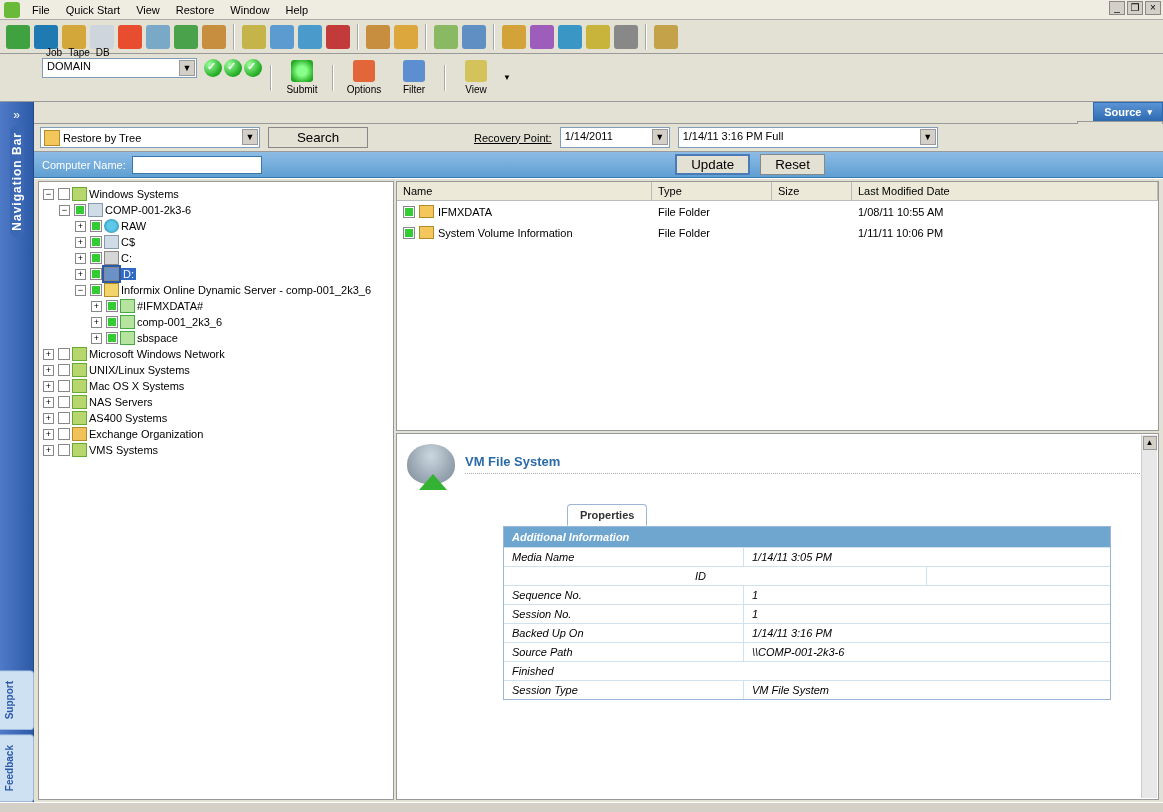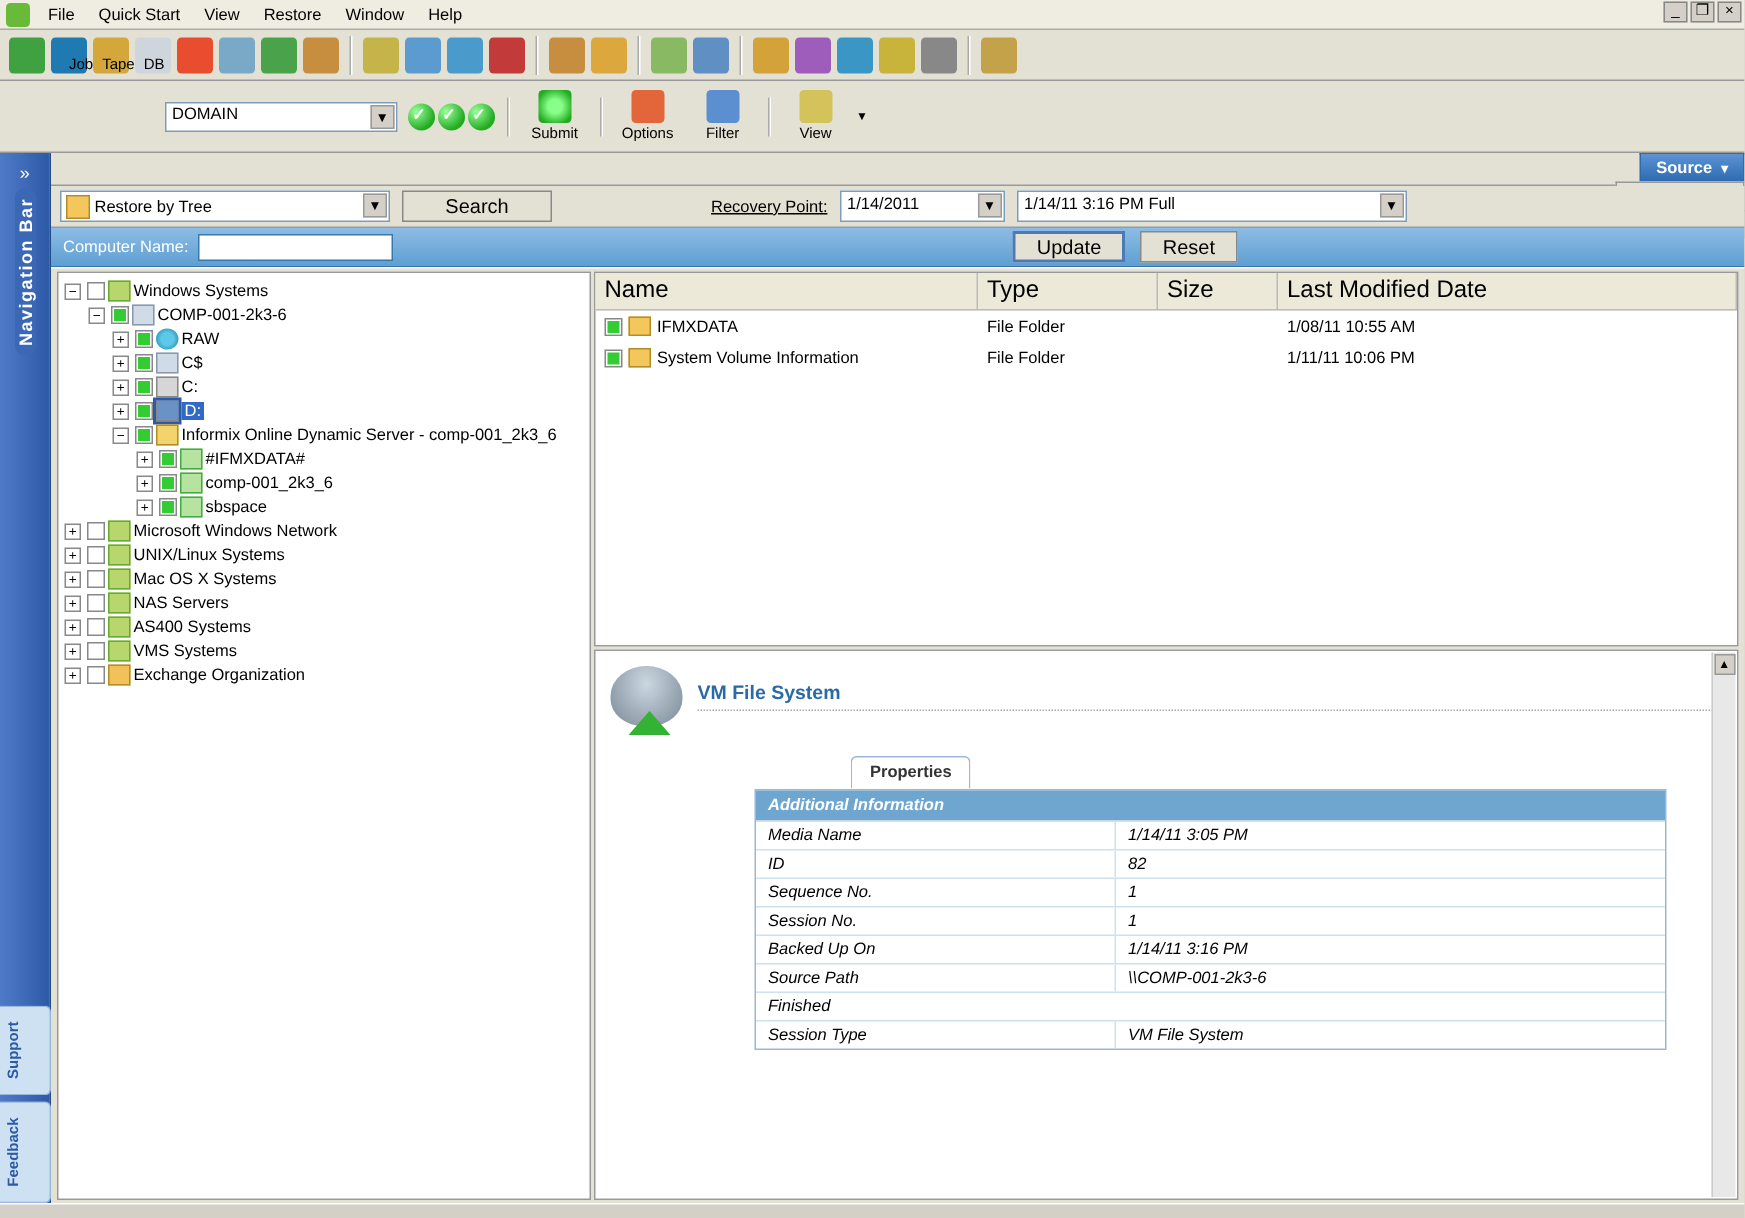--- a/index.html
+++ b/index.html
@@ -107,21 +107,21 @@
   .btn.primary { border:2px solid #4b7bb7; }
   
   .split { flex:1; display:flex; border-top:1px solid #fff; }
   .tree-pane {
     width:356px; background:#fff; border:1px solid #999; margin:2px 0 2px 4px; overflow:auto;
     padding:4px 2px;
   }
   .right-pane { flex:1; display:flex; flex-direction:column; margin:2px 4px 2px 2px; }
   .list-pane { height:250px; background:#fff; border:1px solid #999; display:flex; flex-direction:column;}
   .list-header { display:flex; background:#ece9d8; border-bottom:1px solid #bbb; }
-  .lh-col { border-right:1px solid #bbb; padding:3px 6px; font-size:16px; }
+  .lh-col { border-right:1px solid #bbb; padding:3px 6px; font-size:11px; }
   .list-body { flex:1; overflow:auto;}
   .list-row { display:flex; padding:2px 0; }
   .lc { padding:2px 6px; display:flex; align-items:center; gap:4px; }
   .cb { width:12px; height:12px; border:1px solid #888; background:#fff; flex-shrink:0;}
   .cb.green::after { content:""; display:block; width:8px;height:8px; margin:1px; background:#3c3;}
   .fld-ico { width:15px;height:13px; background:#f4c75d; border:1px solid #b38c2a; flex-shrink:0;}
   .detail-pane { flex:1; background:#fff; border:1px solid #999; margin-top:2px; position:relative; overflow:auto; padding:10px 10px 10px 10px;}
   .detail-head { display:flex; align-items:center; gap:10px; }
   .disk-ico {
     width:48px; height:40px; position:relative;
@@ -211,21 +211,21 @@
   <div class="tb-icon" style="background:#d3a33a"></div>
   <div class="tb-icon" style="background:#9e5dbb"></div>
   <div class="tb-icon" style="background:#3a97c5"></div>
   <div class="tb-icon" style="background:#c8b43a"></div>
   <div class="tb-icon" style="background:#888888"></div>
   <div class="sep"></div>
   <div class="tb-icon" style="background:#c4a24a"></div>
 </div>
 
 <div class="toolbar2">
-  <div style="display:flex; flex-direction:row;">
+  <div style="display:flex; flex-direction:column;">
     <div class="label-stack">
       <span>Job</span>
       <span>Tape</span>
       <span>DB</span>
     </div>
     <div style="display:flex; align-items:center;">
       <div class="domain-dd">
         <span>DOMAIN</span>
         <div class="dd-arrow">▼</div>
       </div>
@@ -419,29 +419,29 @@
               <span class="ind" style="width:0"></span>
               <span class="exp plus"></span>
               <span class="cb"></span>
               <span class="nico net"></span>
               <span class="lbl">AS400 Systems</span>
             </div>
           <div class="node">
               <span class="ind" style="width:0"></span>
               <span class="exp plus"></span>
               <span class="cb"></span>
-              <span class="nico net"></span>
-              <span class="lbl">VMS Systems</span>
-            </div>
-          <div class="node">
-              <span class="ind" style="width:0"></span>
-              <span class="exp plus"></span>
-              <span class="cb"></span>
               <span class="nico exch"></span>
               <span class="lbl">Exchange Organization</span>
+            </div>
+          <div class="node">
+              <span class="ind" style="width:0"></span>
+              <span class="exp plus"></span>
+              <span class="cb"></span>
+              <span class="nico net"></span>
+              <span class="lbl">VMS Systems</span>
             </div>
         </div>
       </div>
 
       <div class="right-pane">
         <div class="list-pane">
           <div class="list-header">
             <div class="lh-col" style="width:255px">Name</div>
             <div class="lh-col" style="width:120px">Type</div>
             <div class="lh-col" style="width:80px">Size</div>
@@ -483,21 +483,20 @@
             <div class="prop-tab">Properties</div>
           </div>
           <div class="prop-panel">
             <div class="sec-head">Additional Information</div>
             <div class="prop-row">
                 <div class="k">Media Name</div>
                 <div class="v">1/14/11 3:05 PM</div>
               </div>
             <div class="prop-row">
                 <div class="k">ID</div>
-                <div class="v">82</div>
               </div>
             <div class="prop-row">
                 <div class="k">Sequence No.</div>
                 <div class="v">1</div>
               </div>
             <div class="prop-row">
                 <div class="k">Session No.</div>
                 <div class="v">1</div>
               </div>
             <div class="prop-row">

